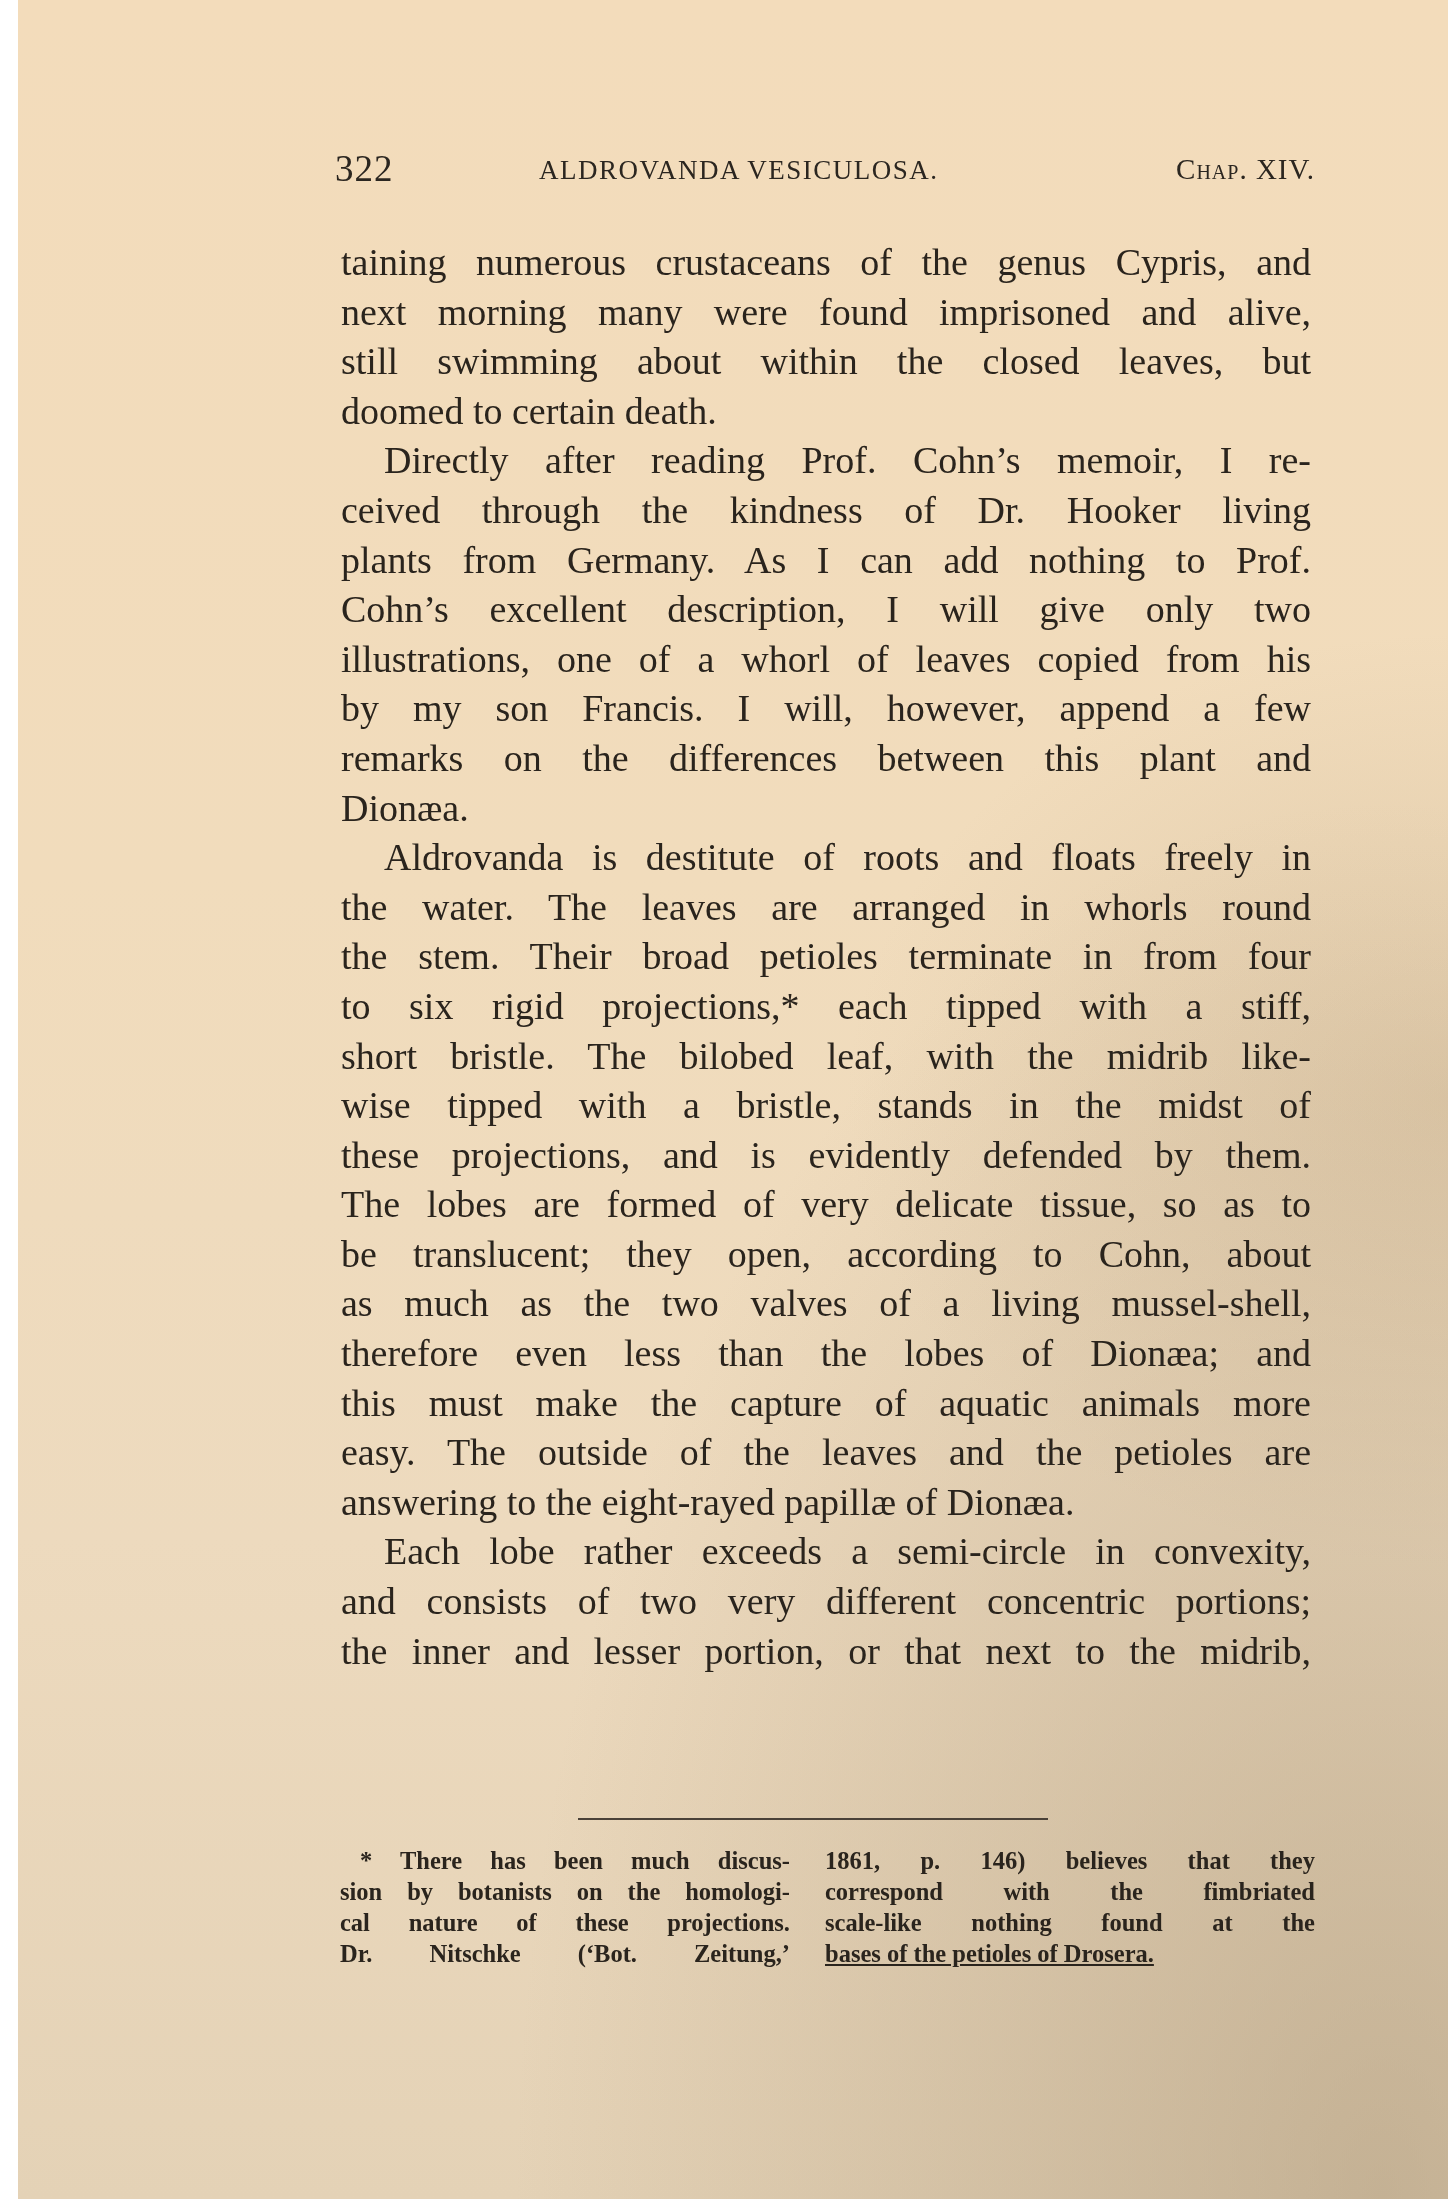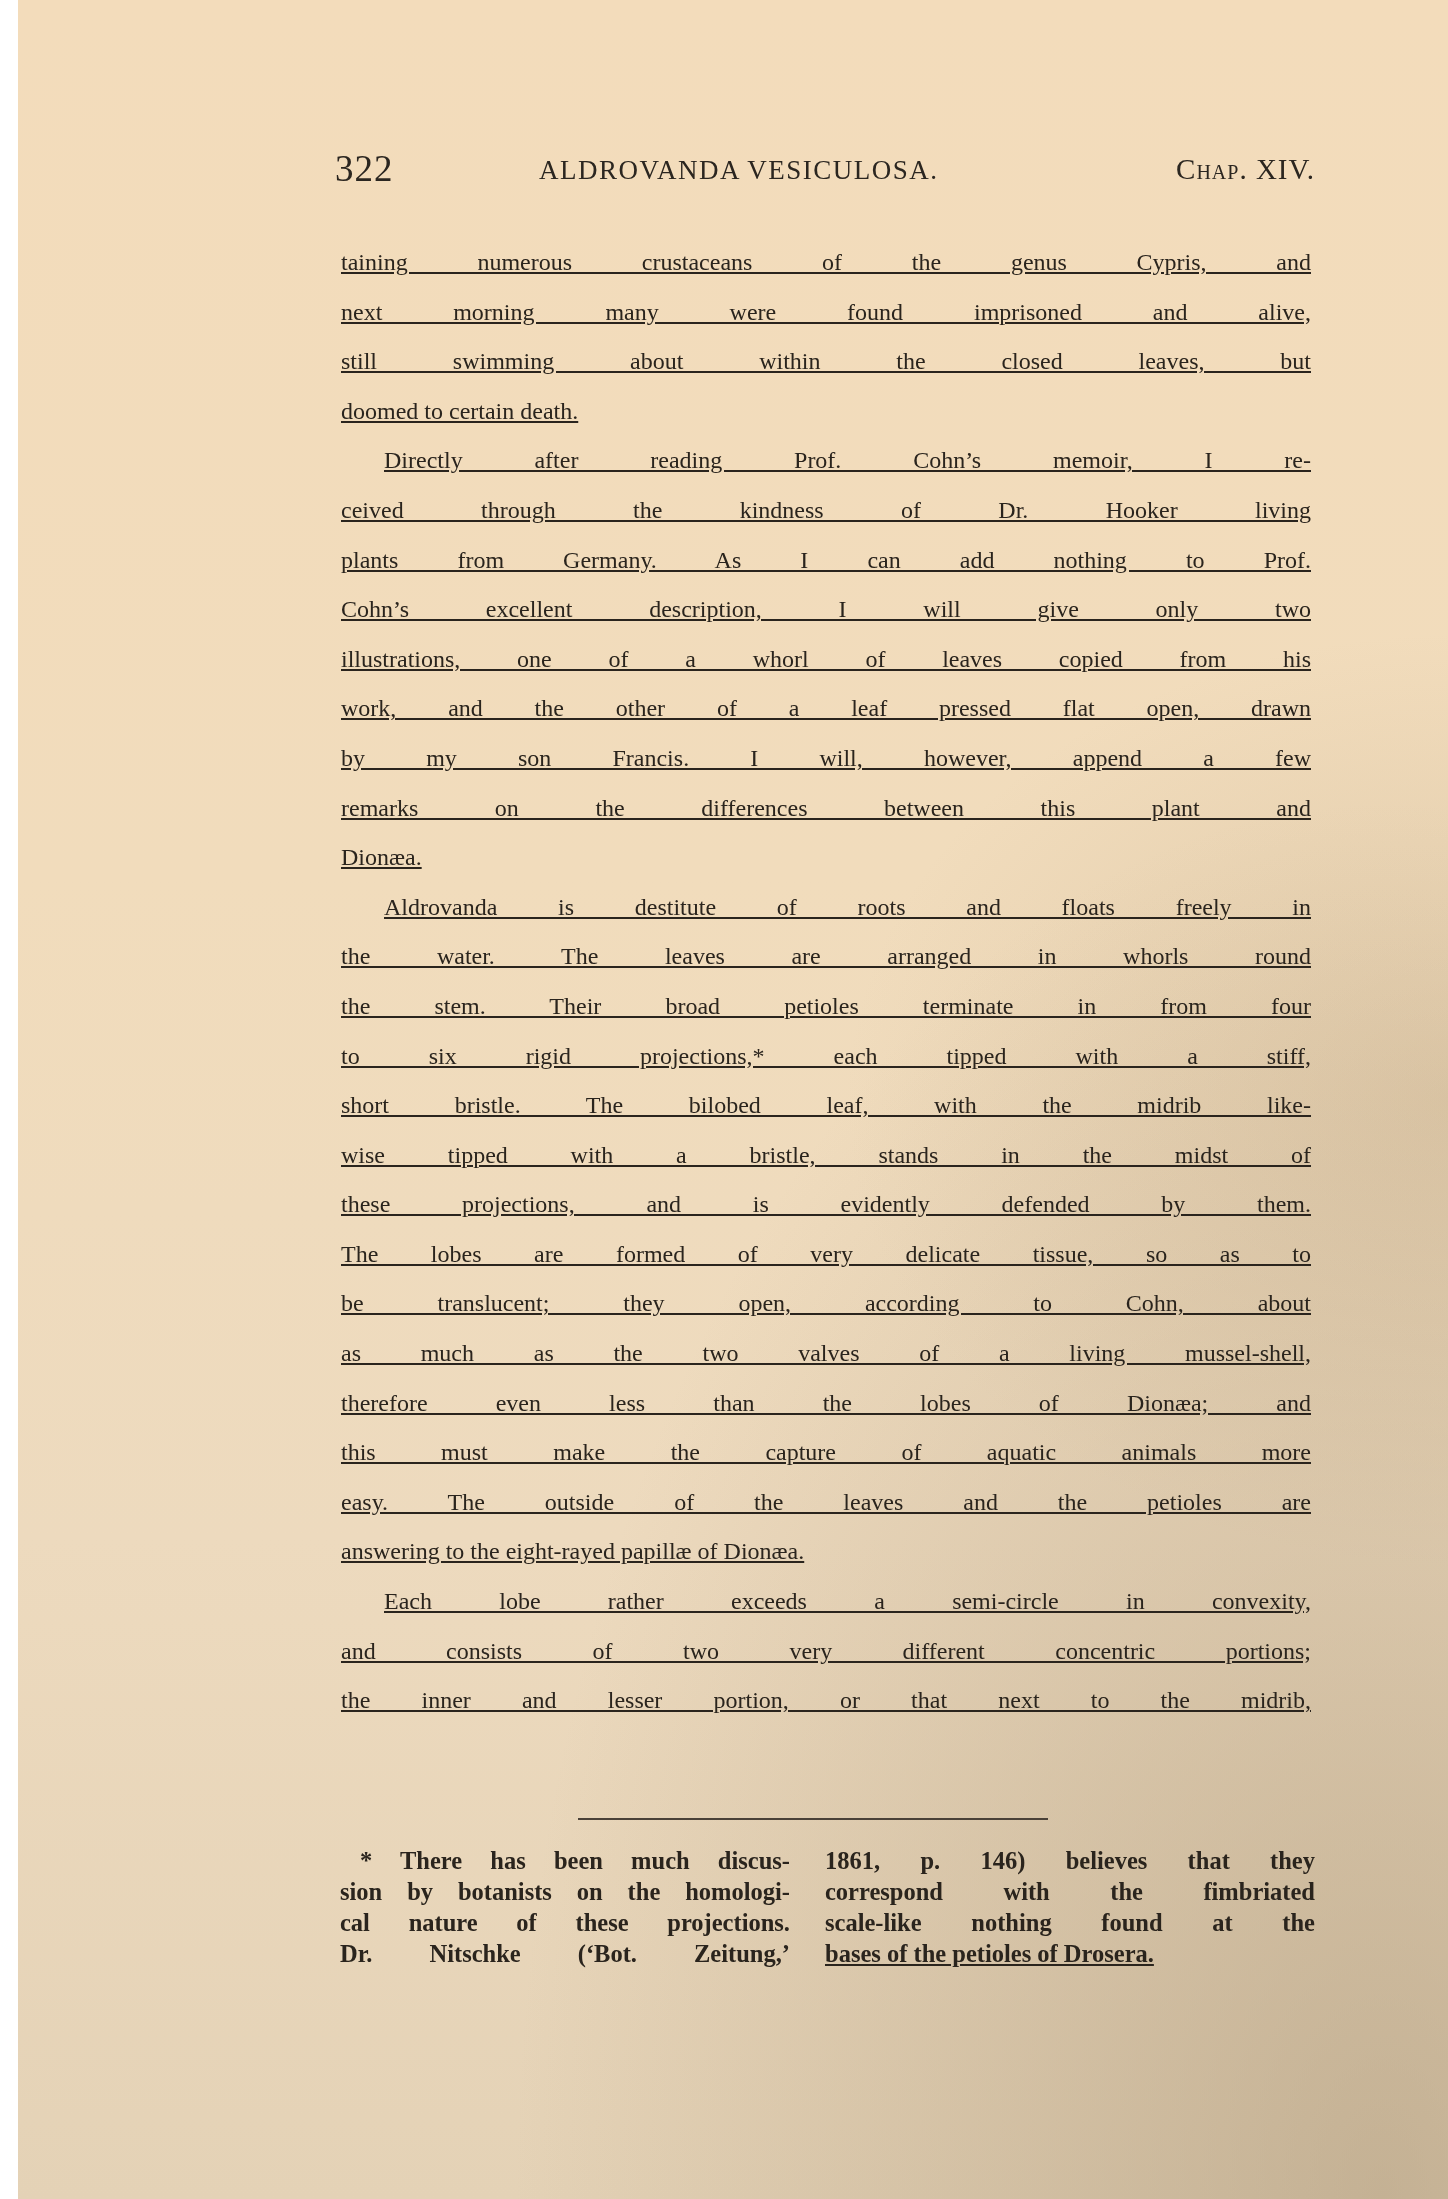--- a/index.html
+++ b/index.html
@@ -54,24 +54,23 @@
       font-size: 29px;
       letter-spacing: 1px;
       font-variant: small-caps;
     }
     .body-text {
       position: absolute;
       left: 323px;
       top: 238px;
       width: 970px;
       font-family: "Liberation Serif", "DejaVu Serif", serif;
-      font-size: 24px;
+      font-size: 38px;
       line-height: 49.6px;
       color: #2a241d;
-      text-decoration: underline;
     }
     .line {
       display: block;
       white-space: nowrap;
       text-align: justify;
       text-align-last: justify;
     }
     .line.last {
       text-align-last: left;
     }
@@ -128,21 +127,20 @@
     <span class="line">taining numerous crustaceans of the genus Cypris, and</span>
     <span class="line">next morning many were found imprisoned and alive,</span>
     <span class="line">still swimming about within the closed leaves, but</span>
     <span class="line last">doomed to certain death.</span>
 
     <span class="line indent">Directly after reading Prof. Cohn’s memoir, I re-</span>
     <span class="line">ceived through the kindness of Dr. Hooker living</span>
     <span class="line">plants from Germany.  As I can add nothing to Prof.</span>
     <span class="line">Cohn’s excellent description, I will give only two</span>
     <span class="line">illustrations, one of a whorl of leaves copied from his</span>
-    <span class="line">work, and the other of a leaf pressed flat open, drawn</span>
     <span class="line">by my son Francis.  I will, however, append a few</span>
     <span class="line">remarks on the differences between this plant and</span>
     <span class="line last">Dionæa.</span>
 
     <span class="line indent">Aldrovanda is destitute of roots and floats freely in</span>
     <span class="line">the water.  The leaves are arranged in whorls round</span>
     <span class="line">the stem.  Their broad petioles terminate in from four</span>
     <span class="line">to six rigid projections,* each tipped with a stiff,</span>
     <span class="line">short bristle.  The bilobed leaf, with the midrib like-</span>
     <span class="line">wise tipped with a bristle, stands in the midst of</span>

